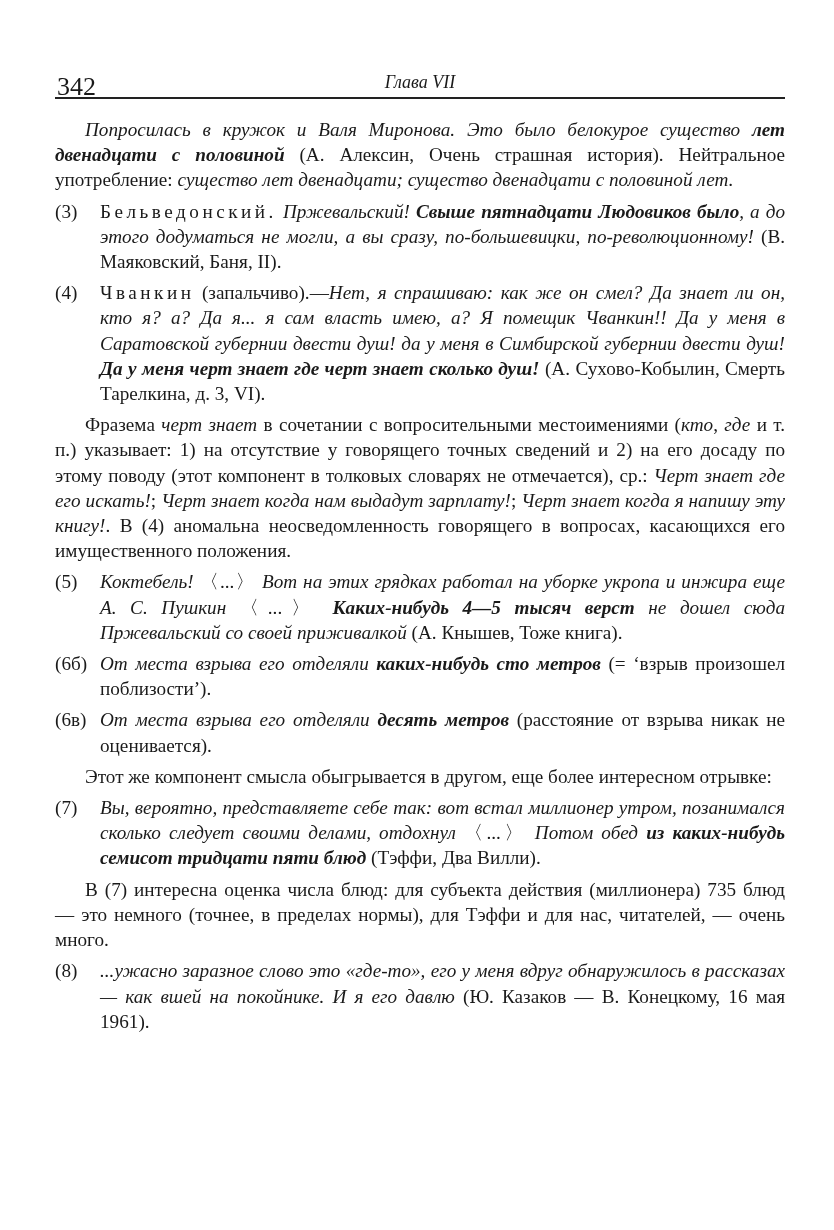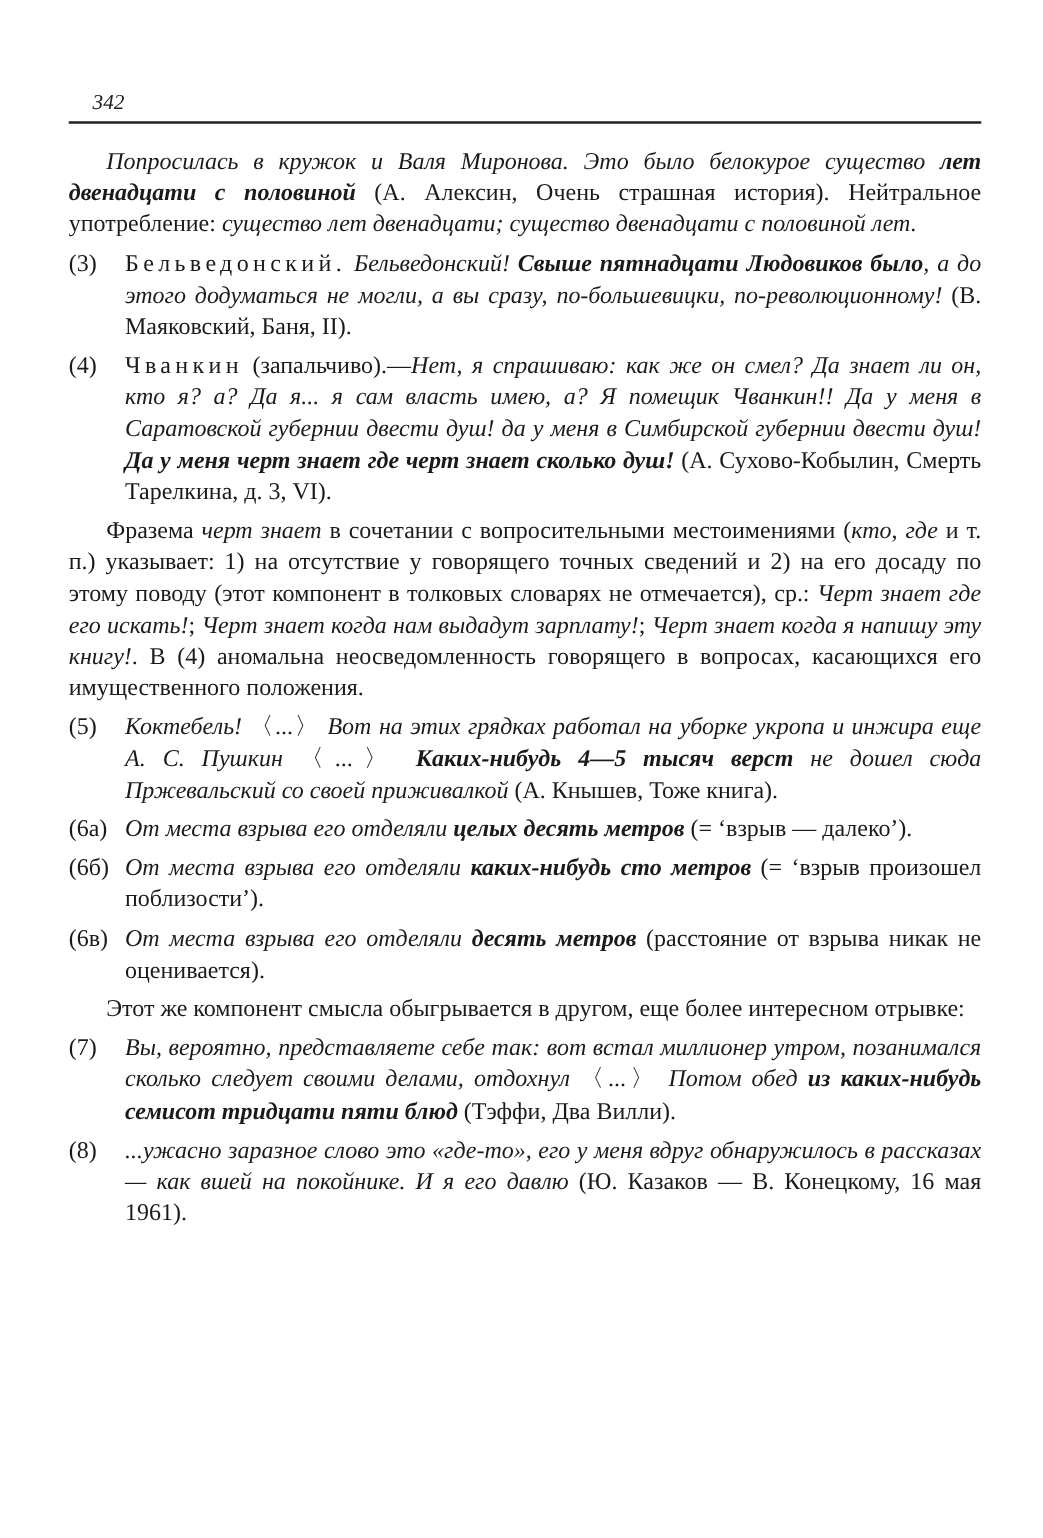--- a/index.html
+++ b/index.html
@@ -1,82 +1,80 @@
 <!DOCTYPE html>
 <html><head>
 <meta charset="utf-8">
 <style>
   html, body { margin: 0; padding: 0; background: #ffffff; }
   body { width: 834px; height: 1230px; position: relative; overflow: hidden;
          font-family: "Liberation Serif", "DejaVu Serif", serif; color: #1a1a1a; }
   .page { position: absolute; left: 55px; top: 70px; width: 730px; }
   .running-head { position: relative; height: 27px; border-bottom: 2px solid #222; }
-  .page-number { position: absolute; left: 19px; top: 2px; font-size: 17px; font-style: italic; }
+  .page-number { position: absolute; left: 2px; top: 2px; font-size: 26px; }
   .chapter-title { position: absolute; left: 0; right: 0; top: 2px; text-align: center; font-style: italic; font-size: 18px; }
   .body { margin-top: 18px; font-size: 19.2px; line-height: 25.2px; text-align: justify; }
   .para { text-indent: 30px; margin: 0 0 6px 0; }
   .para.first { margin-bottom: 6px; }
   .ex { display: flex; margin: 0 0 6px 0; }
   .ex-num { flex: 0 0 45px; }
   .ex-text { flex: 1; text-align: justify; }
   i { font-style: italic; }
   b { font-weight: bold; }
   .spaced { letter-spacing: 3.5px; }
   .secnum { font-weight: bold; }
 </style>
 </head>
 <body>
 
 <div class="page">
   <div class="running-head">
     <span class="page-number">342</span>
+    <span class="chapter-title">Глава VII</span>
   </div>
 
   <div class="body">
     <p class="para first"><i>Попросилась в кружок и Валя Миронова. Это было белокурое существо </i><b><i>лет двенадцати с половиной</i></b><span> (А. Алексин, Очень страшная история). Нейтральное употребление: </span><i>существо лет двенадцати; существо двенадцати с половиной лет</i><span>.</span></p>
 
 
     <div class="ex">
       <span class="ex-num">(3)</span>
-      <span class="ex-text"><span class="spaced">Бельведонский.</span><i> Бельведонский! </i><b><i>Свыше пятнадцати Людовиков было</i></b><i>, а до этого додуматься не могли, а вы сразу, по-большевицки, по-революционному!</i><span> (В. Маяковский, Баня, II).</span></span>
+      <span class="ex-text"><span class="spaced">Бельведонский.</span><i> Пржевальский! </i><b><i>Свыше пятнадцати Людовиков было</i></b><i>, а до этого додуматься не могли, а вы сразу, по-большевицки, по-революционному!</i><span> (В. Маяковский, Баня, II).</span></span>
     </div>
 
     <div class="ex">
       <span class="ex-num">(4)</span>
       <span class="ex-text"><span class="spaced">Чванкин</span><span> (запальчиво).—</span><i>Нет, я спрашиваю: как же он смел? Да знает ли он, кто я? а? Да я... я сам власть имею, а? Я помещик Чванкин!! Да у меня в Саратовской губернии двести душ! да у меня в Симбирской губернии двести душ! </i><b><i>Да у меня черт знает где черт знает сколько душ!</i></b><span> (А. Сухово-Кобылин, Смерть Тарелкина, д. 3, VI).</span></span>
     </div>
 
     <p class="para"><span>Фразема </span><i>черт знает</i><span> в сочетании с вопросительными местоимениями (</span><i>кто</i><span>, </span><i>где</i><span> и т. п.) указывает: 1) на отсутствие у говорящего точных сведений и 2) на его досаду по этому поводу (этот компонент в толковых словарях не отмечается), ср.: </span><i>Черт знает где его искать!</i><span>; </span><i>Черт знает когда нам выдадут зарплату!</i><span>; </span><i>Черт знает когда я напишу эту книгу!</i><span>. В (4) аномальна неосведомленность говорящего в вопросах, касающихся его имущественного положения.</span></p>
 
     <div class="ex">
       <span class="ex-num">(5)</span>
       <span class="ex-text"><i>Коктебель! </i><span>〈...〉</span><i> Вот на этих грядках работал на уборке укропа и инжира еще А. С. Пушкин </i><span>〈...〉 </span><b><i>Каких-нибудь 4—5 тысяч верст</i></b><i> не дошел сюда Пржевальский со своей приживалкой</i><span> (А. Кнышев, Тоже книга).</span></span>
     </div>
 
 
     <div class="ex">
-      <span class="ex-num">(6а)</span>
-      <span class="ex-text"><i>От места взрыва его отделяли </i><b><i>целых десять метров</i></b><span> (= ‘взрыв — далеко’).</span></span>
-    </div>
-    <div class="ex">
       <span class="ex-num">(6б)</span>
       <span class="ex-text"><i>От места взрыва его отделяли </i><b><i>каких-нибудь сто метров</i></b><span> (= ‘взрыв произошел поблизости’).</span></span>
     </div>
     <div class="ex">
       <span class="ex-num">(6в)</span>
       <span class="ex-text"><i>От места взрыва его отделяли </i><b><i>десять метров</i></b><span> (расстояние от взрыва никак не оценивается).</span></span>
     </div>
 
     <p class="para"><span>Этот же компонент смысла обыгрывается в другом, еще более интересном отрывке:</span></p>
 
     <div class="ex">
       <span class="ex-num">(7)</span>
       <span class="ex-text"><i>Вы, вероятно, представляете себе так: вот встал миллионер утром, позанимался сколько следует своими делами, отдохнул </i><span>〈...〉</span><i> Потом обед </i><b><i>из каких-нибудь семисот тридцати пяти блюд</i></b><span> (Тэффи, Два Вилли).</span></span>
     </div>
 
+    <p class="para"><span>В (7) интересна оценка числа блюд: для субъекта действия (миллионера) 735 блюд — это немного (точнее, в пределах нормы), для Тэффи и для нас, читателей, — очень много.</span></p>
 
 
     <div class="ex">
       <span class="ex-num">(8)</span>
       <span class="ex-text"><i>...ужасно заразное слово это «где-то», его у меня вдруг обнаружилось в рассказах — как вшей на покойнике. И я его давлю</i><span> (Ю. Казаков — В. Конецкому, 16 мая 1961).</span></span>
     </div>
 
   </div>
 </div>
 

